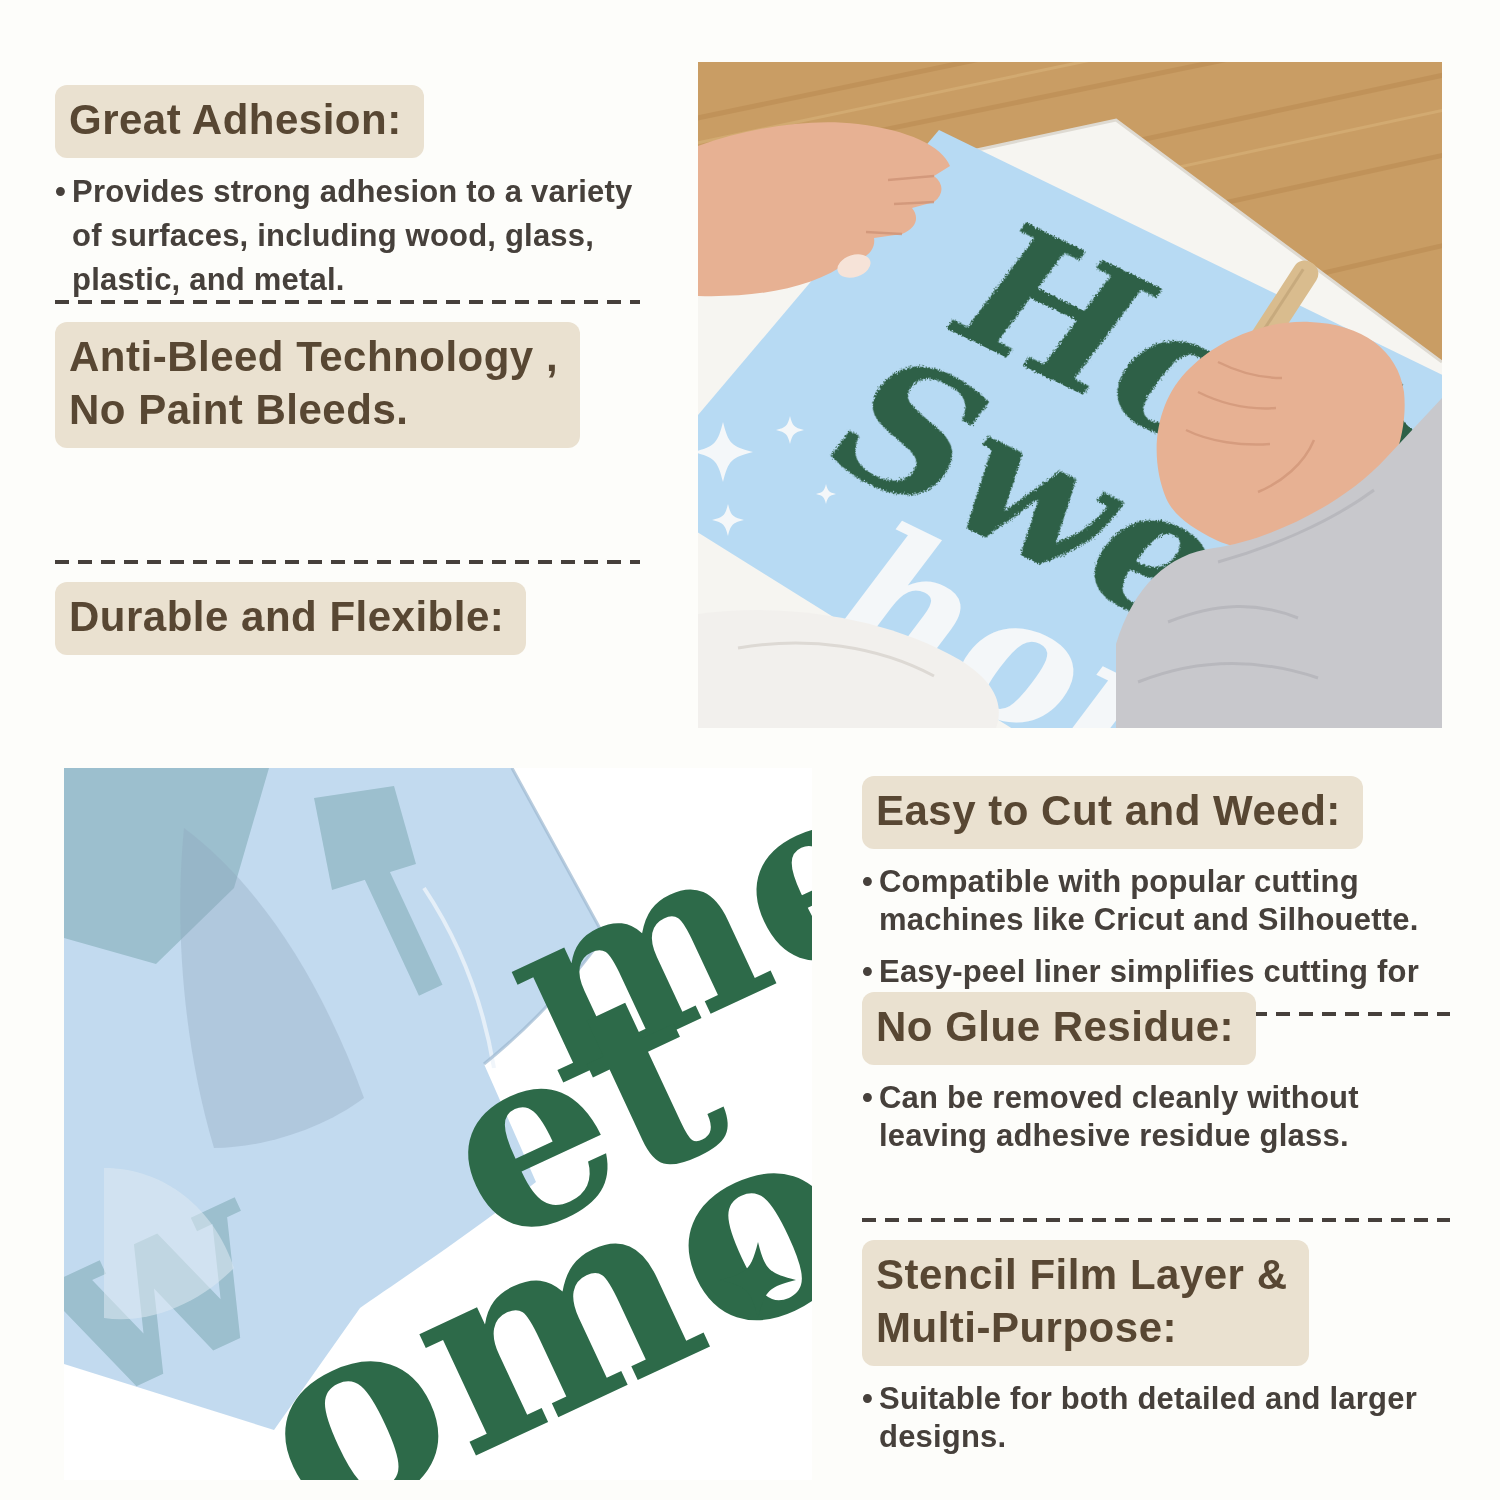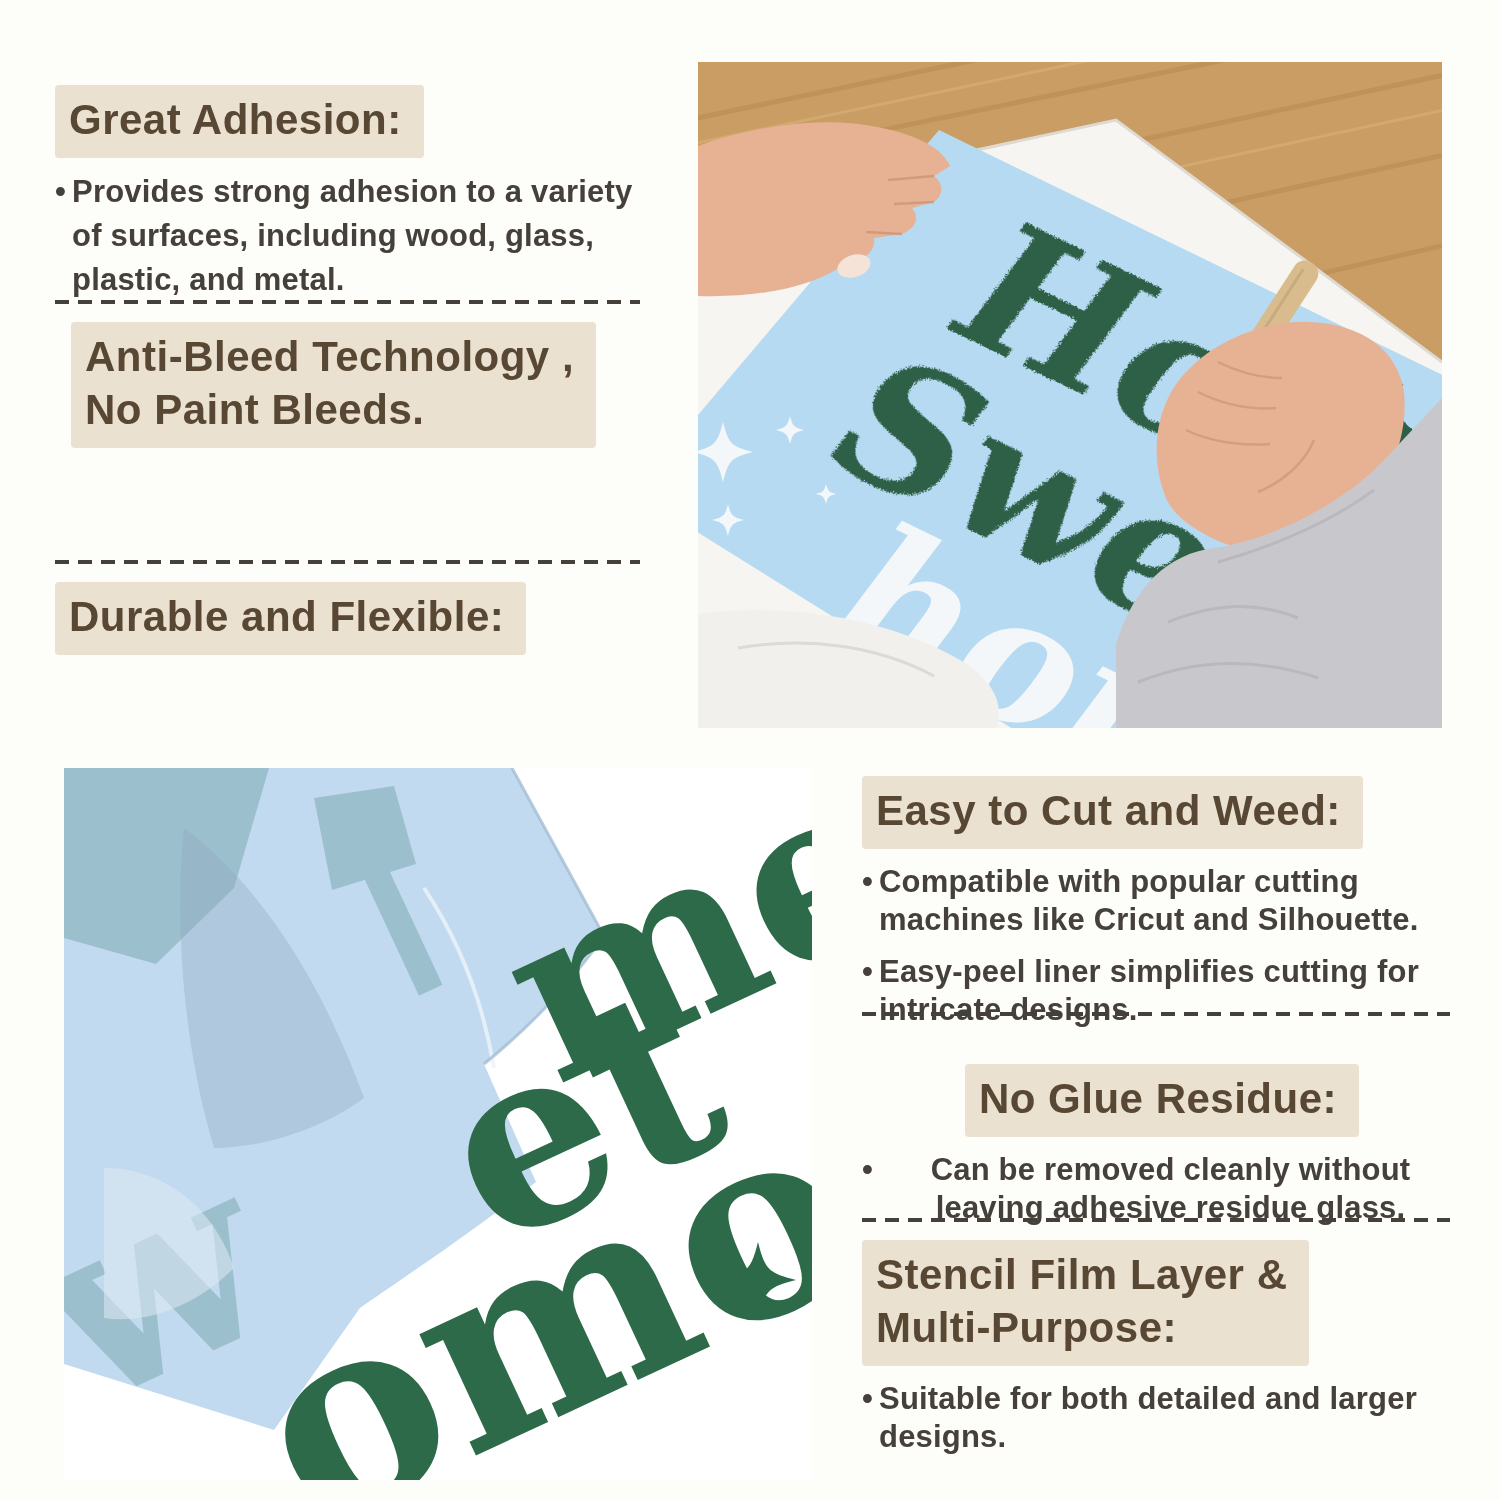--- a/index.html
+++ b/index.html
@@ -12,21 +12,21 @@
   }
   .section{position:absolute;}
   .pill{
     display:inline-block;
     background:#eae1d0;
     color:#584733;
     font-size:42px;
     font-weight:700;
     line-height:1.26;
     padding:9px 22px 11px 14px;
-    border-radius:4px;
+    border-radius:12px;
     white-space:pre-line;
     letter-spacing:0.5px;
   }
   .bullets{margin-top:12px;}
   .bullet{
     position:relative;
     color:#46403b;
     font-size:31px;
     font-weight:700;
     padding-left:17px;
@@ -52,40 +52,40 @@
 <div id="page">
 
   <div class="section left" style="left:55px;top:85px;width:600px;">
     <div class="pill">Great Adhesion:</div>
     <div class="bullets">
       <div class="bullet">Provides strong adhesion to a variety of surfaces, including wood, glass, plastic, and metal.</div>
     </div>
   </div>
   <div class="dashes" style="left:55px;top:300px;width:585px;"></div>
 
-  <div class="section left" style="left:71px;top:322px;width:600px;text-decoration:underline;">
+  <div class="section left" style="left:55px;top:322px;width:600px;text-decoration:underline;">
     <div class="pill">Anti-Bleed Technology ,
 No Paint Bleeds.</div>
   </div>
   <div class="dashes" style="left:55px;top:560px;width:585px;"></div>
 
   <div class="section left" style="left:55px;top:582px;width:600px;text-decoration:underline;">
     <div class="pill">Durable and Flexible:</div>
   </div>
 
   <div class="section right" style="left:862px;top:776px;width:600px;">
     <div class="pill">Easy to Cut and Weed:</div>
     <div class="bullets">
       <div class="bullet">Compatible with popular cutting machines like Cricut and Silhouette.</div>
       <div class="bullet">Easy-peel liner simplifies cutting for intricate designs.</div>
     </div>
   </div>
   <div class="dashes" style="left:862px;top:1012px;width:588px;"></div>
 
-  <div class="section right" style="left:862px;top:1064px;width:600px;text-align:center;">
+  <div class="section right" style="left:862px;top:992px;width:600px;">
     <div class="pill">No Glue Residue:</div>
     <div class="bullets">
       <div class="bullet">Can be removed cleanly without leaving adhesive residue glass.</div>
     </div>
   </div>
   <div class="dashes" style="left:862px;top:1218px;width:588px;"></div>
 
   <div class="section right" style="left:862px;top:1240px;width:600px;">
     <div class="pill">Stencil Film Layer &amp;
 Multi-Purpose:</div>

